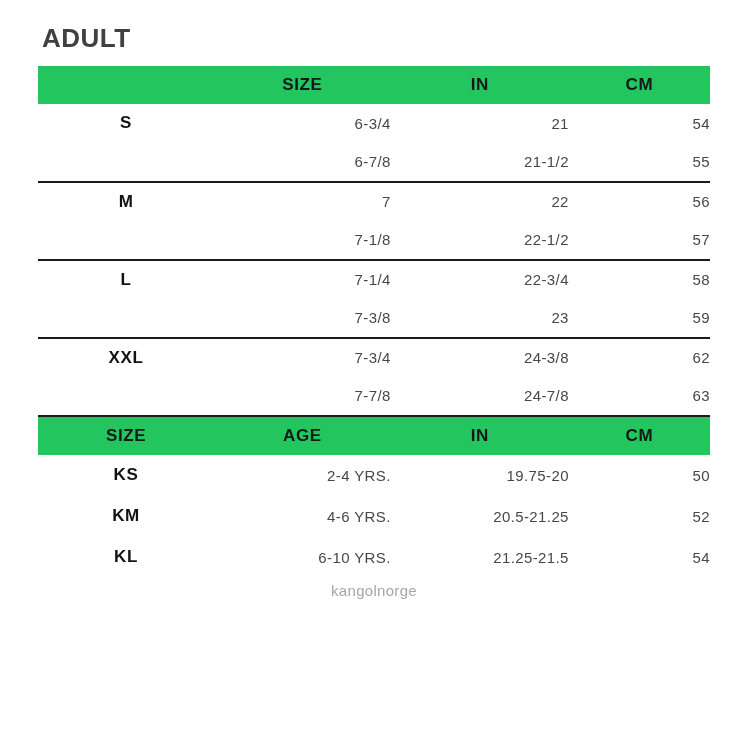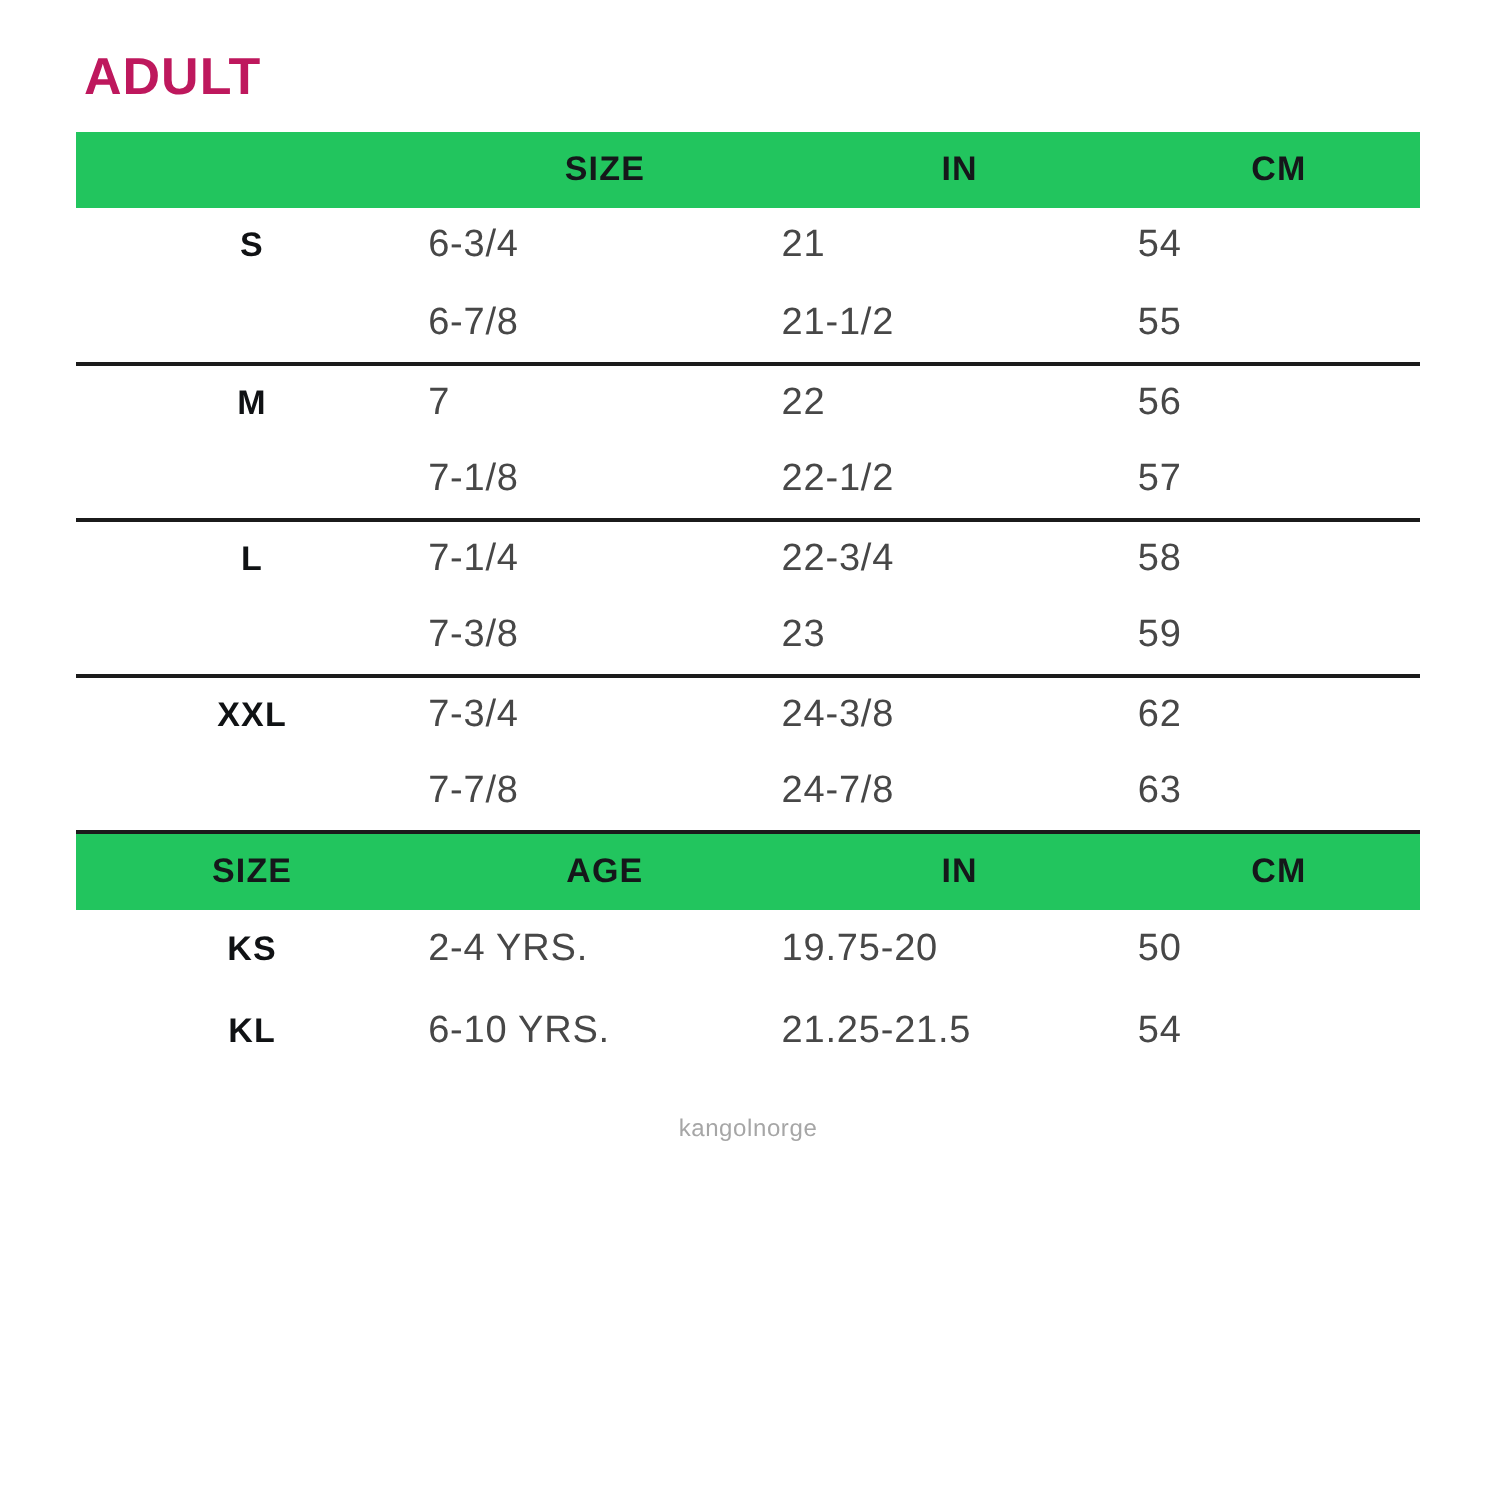--- a/index.html
+++ b/index.html
@@ -13,21 +13,21 @@
     overflow: hidden;
   }
   .page {
     width: 754px;
     height: 754px;
     padding: 24px 44px 0 38px;
   }
   .section-title {
     font-size: 26px;
     font-weight: 800;
-    color: #be185d;
+    color: #404040;
     letter-spacing: 0.5px;
     margin: 0 0 12px 4px;
     line-height: 1.15;
   }
   .section-title.kids {
     margin-top: 22px;
   }
   table.size-table {
     width: 672px;
     border-collapse: collapse;
@@ -55,35 +55,35 @@
   }
   tbody th.row-label {
     font-size: 17px;
     font-weight: bold;
     color: #101214;
     text-align: center;
     letter-spacing: 0.6px;
     padding: 0;
   }
   tbody td {
-    font-size: 19px;
+    font-size: 15px;
     font-weight: 300;
     color: #474747;
-    text-align: left;
+    text-align: right;
     letter-spacing: 0.4px;
     padding: 0;
   }
   table.kids-table tbody tr { height: 41px; }
   .footer {
     width: 672px;
     text-align: center;
-    font-size: 12px;
+    font-size: 15px;
     color: #a6a6a6;
     letter-spacing: 0.3px;
-    margin-top: 20px;
+    margin-top: 4px;
   }
 </style>
 </head>
 <body>
 
 <div class="page">
 
   <h2 class="section-title">ADULT</h2>
 
   <table class="size-table adult-table">
@@ -183,20 +183,26 @@
       </tr>
     </thead>
     <tbody>
       <tr>
         <th class="row-label">KS</th>
         <td>2-4 YRS.</td>
         <td>19.75-20</td>
         <td>50</td>
       </tr>
       <tr>
+        <th class="row-label">KM</th>
+        <td>4-6 YRS.</td>
+        <td>20.5-21.25</td>
+        <td>52</td>
+      </tr>
+      <tr>
         <th class="row-label">KL</th>
         <td>6-10 YRS.</td>
         <td>21.25-21.5</td>
         <td>54</td>
       </tr>
     </tbody>
   </table>
 
   <div class="footer">kangolnorge</div>
 

